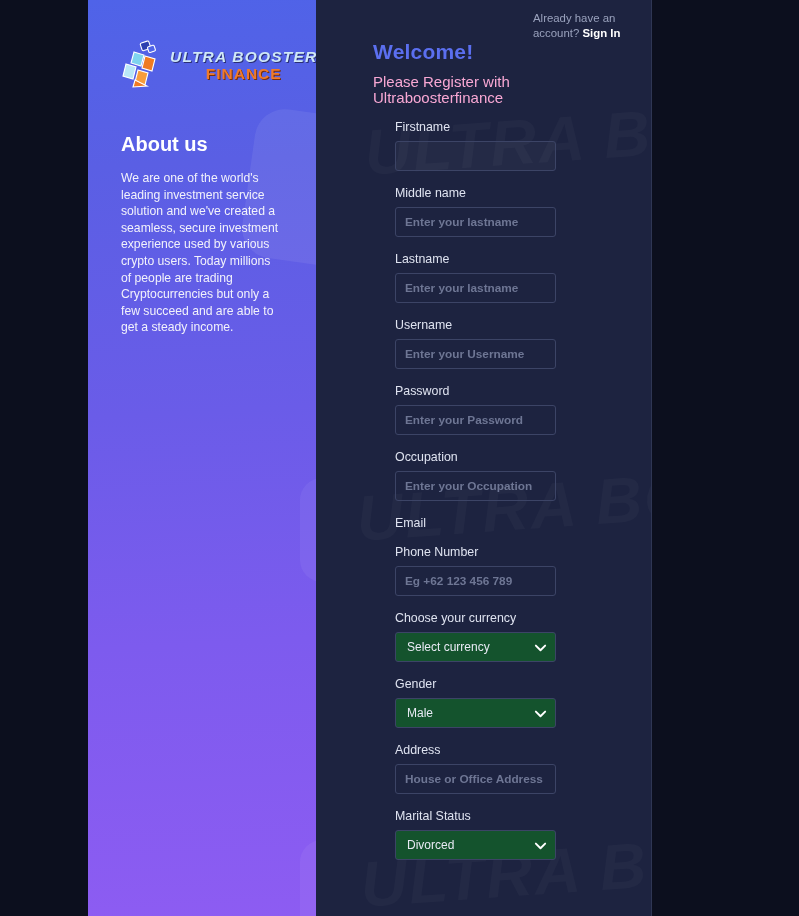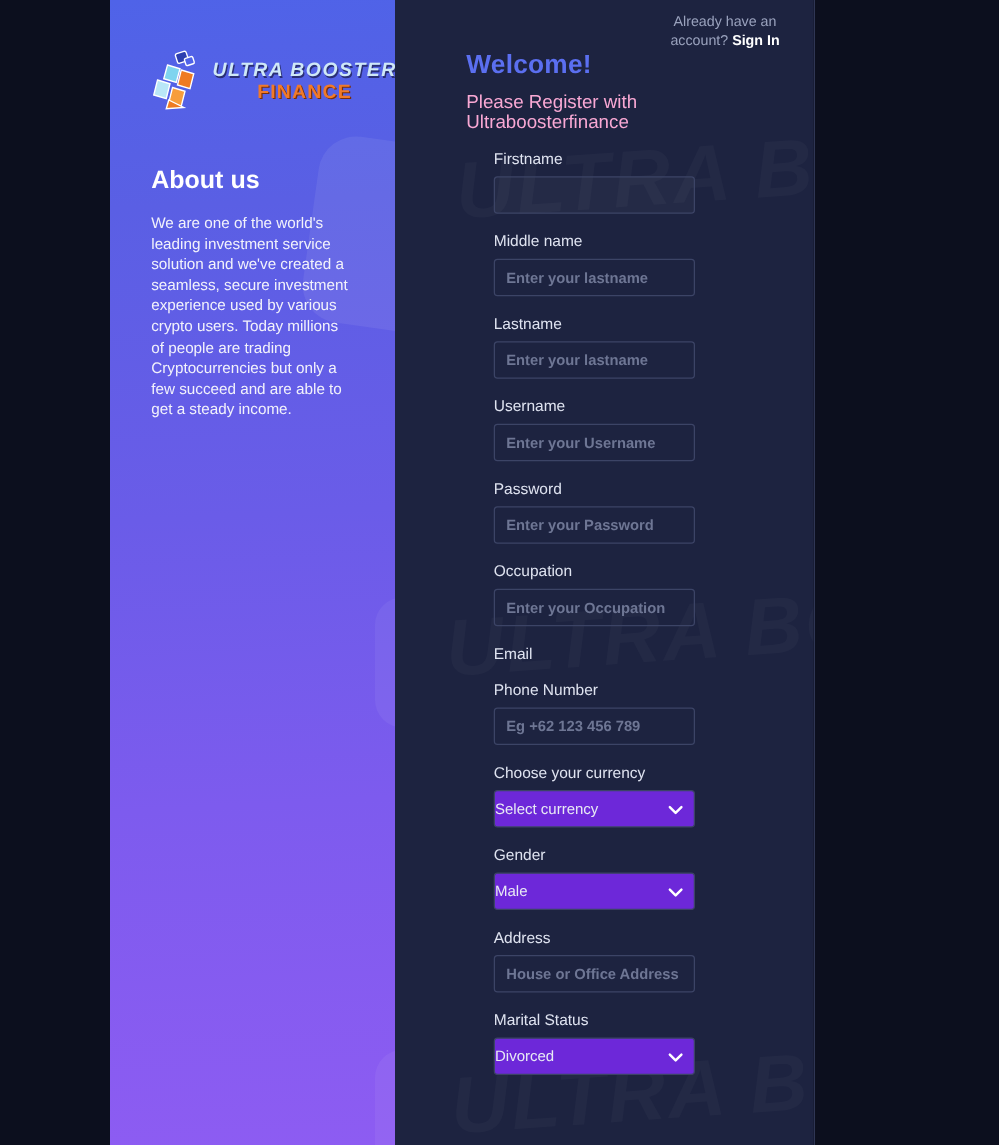--- a/index.html
+++ b/index.html
@@ -130,21 +130,21 @@
   }
   .bgw1 { left: 48px; top: 96px; }
   .bgw2 { left: 40px; top: 462px; }
   .bgw3 { left: 44px; top: 828px; }
 
   .signin-row {
     position: absolute;
     right: 24px;
     top: 11px;
     width: 94px;
-    text-align: center;
+    text-align: left;
     font-size: 11.4px;
     line-height: 15px;
     color: #9aa2bd;
     z-index: 4;
   }
   .signin-link {
     color: #ffffff;
     font-weight: bold;
     text-decoration: none;
     cursor: pointer;
@@ -195,27 +195,27 @@
     font-weight: bold;
   }
   .txt-input::placeholder { color: #6e7694; }
   .txt-input.filled { background: rgba(255,255,255,0.035); }
 
   .sel-wrap { position: relative; width: 161px; }
   .sel-input {
     display: block;
     width: 161px;
     height: 30px;
-    background: #6d28d9;
+    background: #14532d;
     border: 1px solid #3c4466;
     border-radius: 3px;
     color: #e8eaf4;
     font-family: "Liberation Sans", sans-serif;
     font-size: 12px;
-    padding: 0 28px 0 0;
+    padding: 0 28px 0 11px;
     line-height: 28px;
     cursor: pointer;
   }
   .chev {
     position: absolute;
     right: 9px;
     top: 9px;
     width: 13px; height: 13px;
     pointer-events: none;
   }

